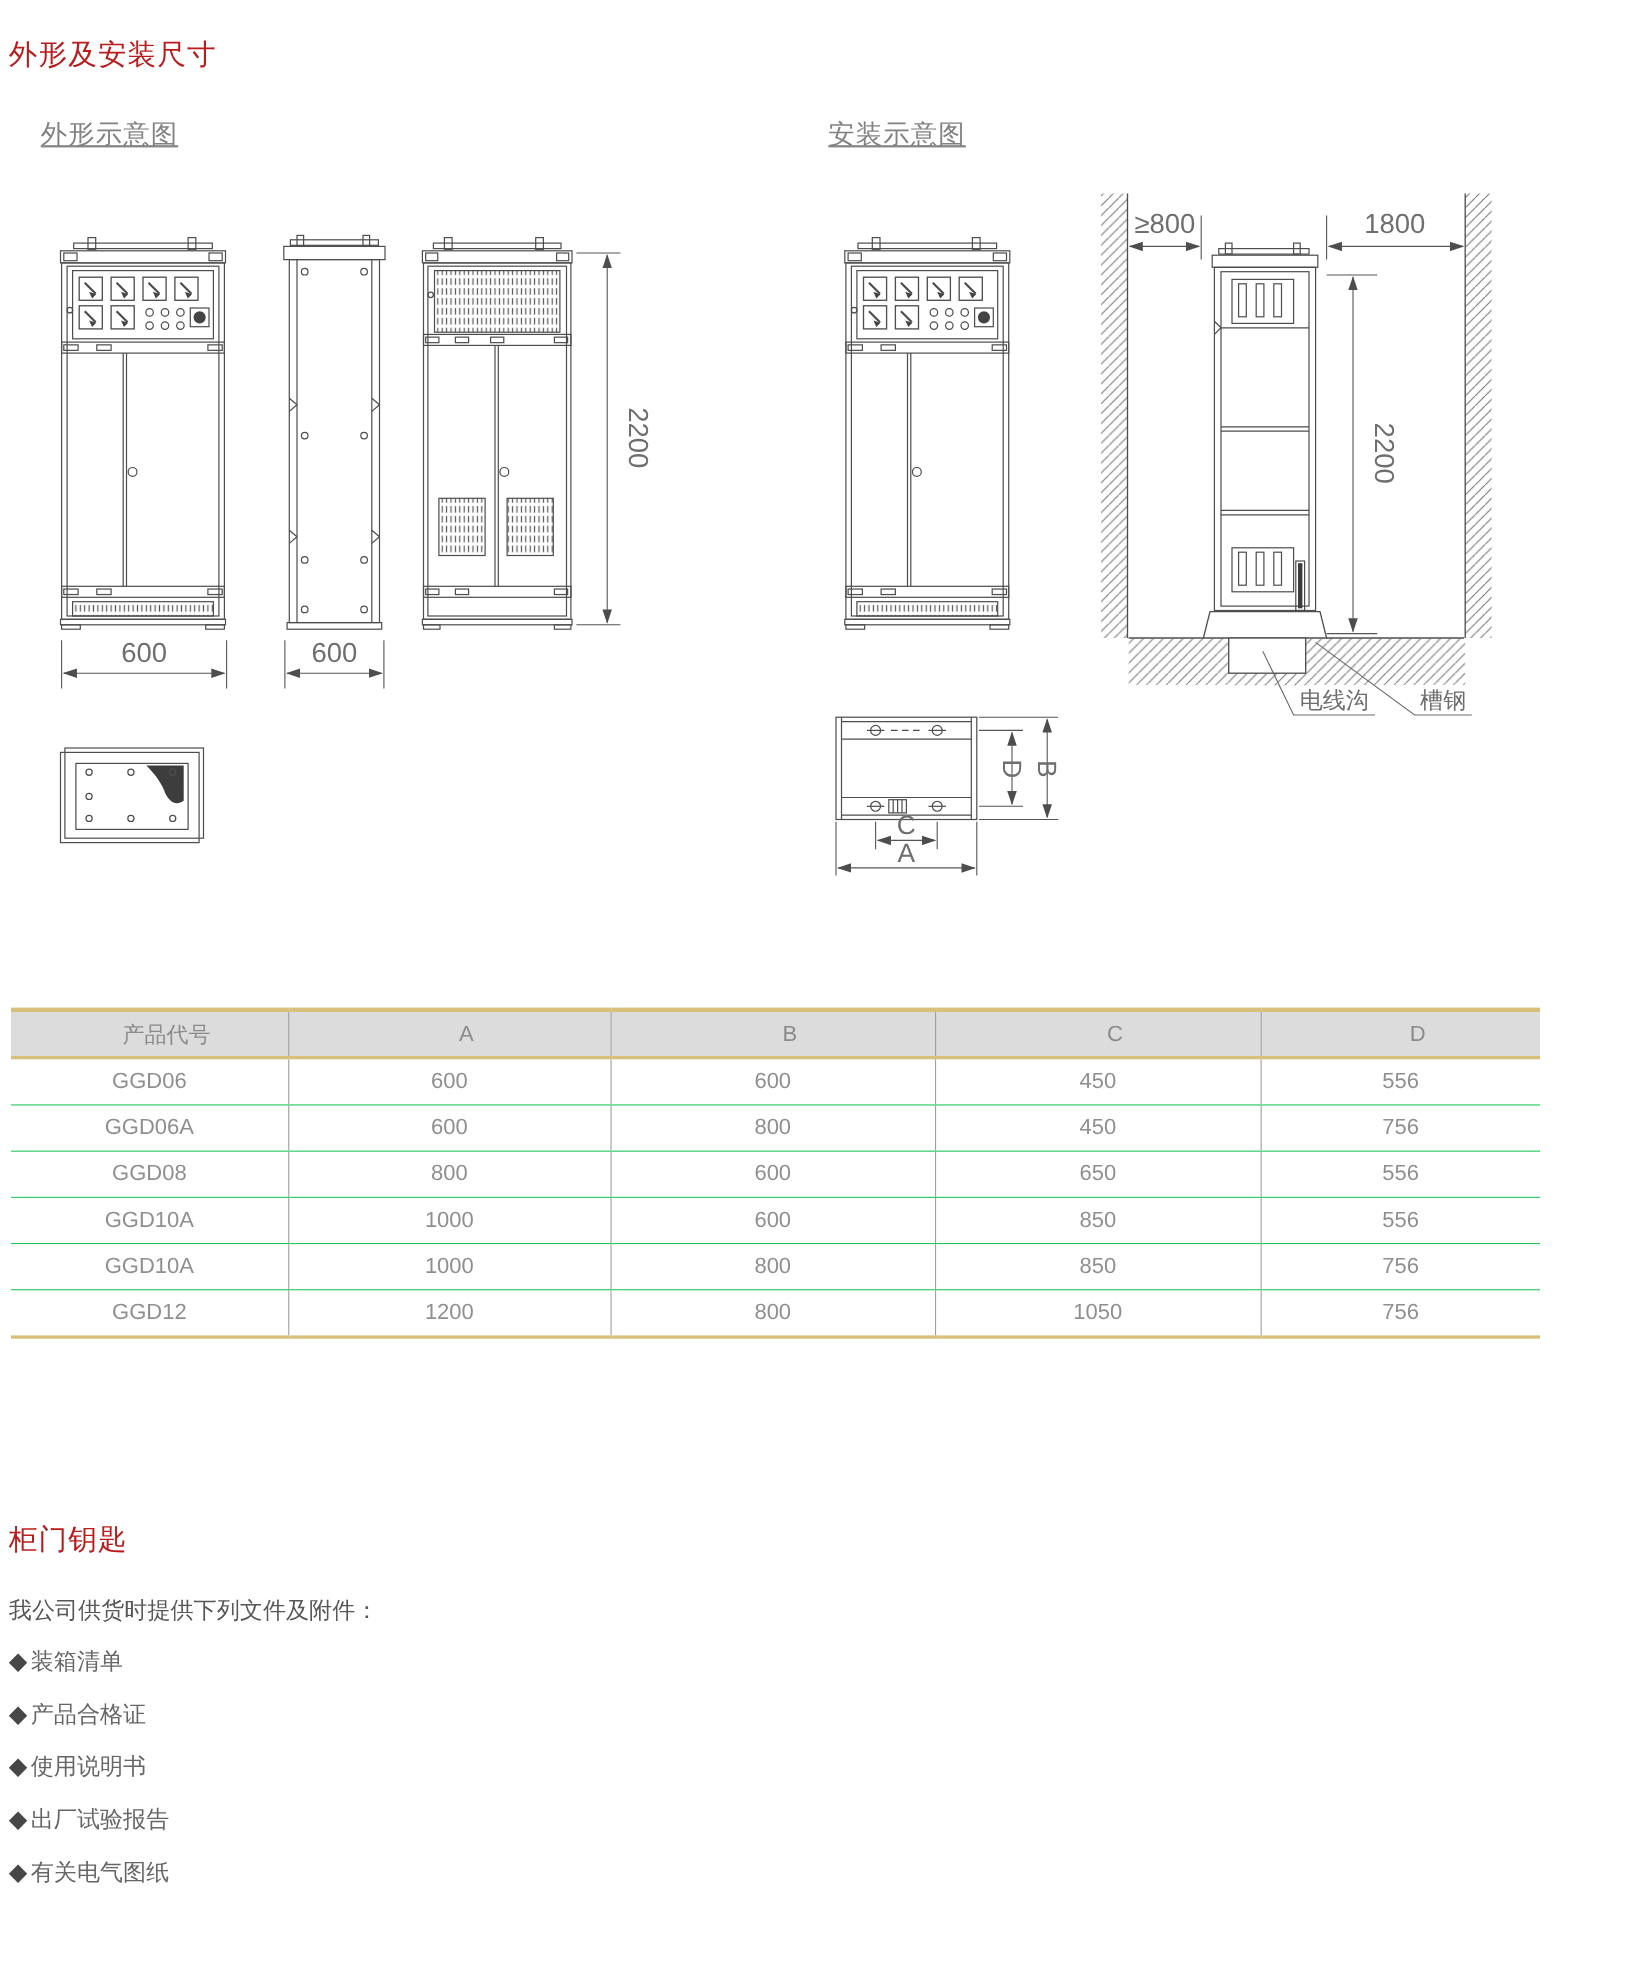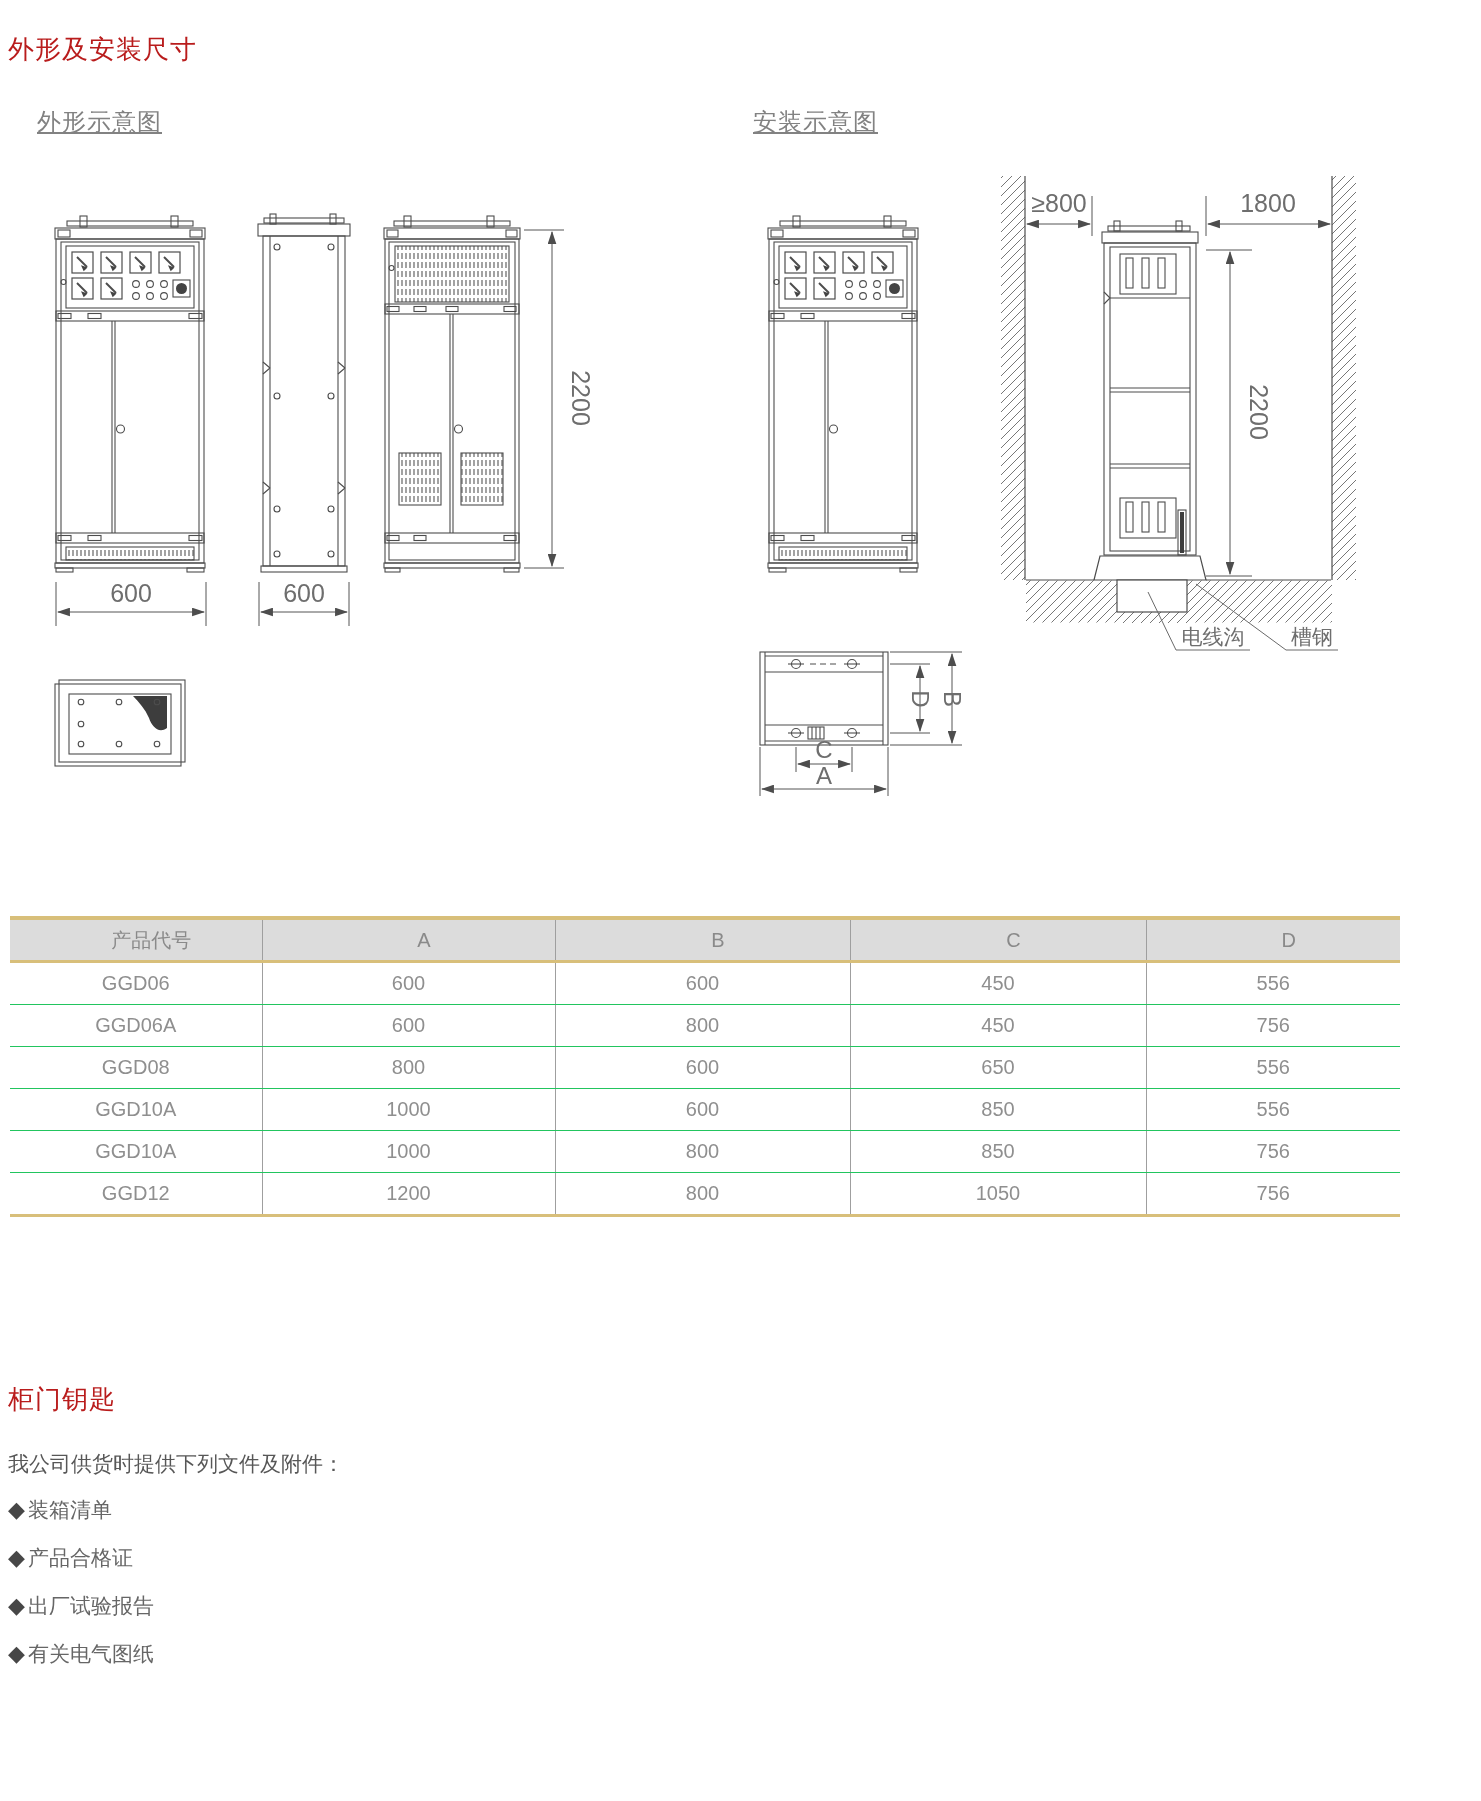--- a/index.html
+++ b/index.html
@@ -387,20 +387,23 @@
   <p id="kitIntro">我公司供货时提供下列文件及附件：</p>
 
   <ul class="kit-list">
     <li>
       <span class="diamond">◆</span><span>装箱清单</span>
     </li>
     <li>
       <span class="diamond">◆</span><span>产品合格证</span>
     </li>
     <li>
+      <span class="diamond">◆</span><span>使用说明书</span>
+    </li>
+    <li>
       <span class="diamond">◆</span><span>出厂试验报告</span>
     </li>
     <li>
       <span class="diamond">◆</span><span>有关电气图纸</span>
     </li>
   </ul>
 
 </div>
 
 </body></html>

